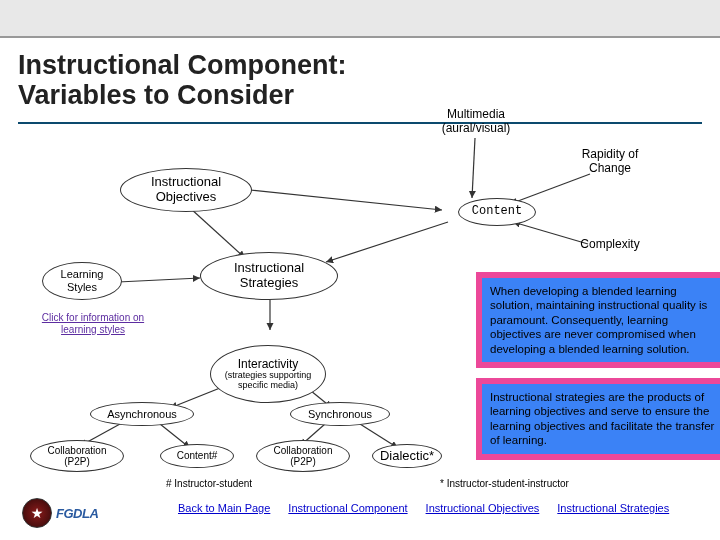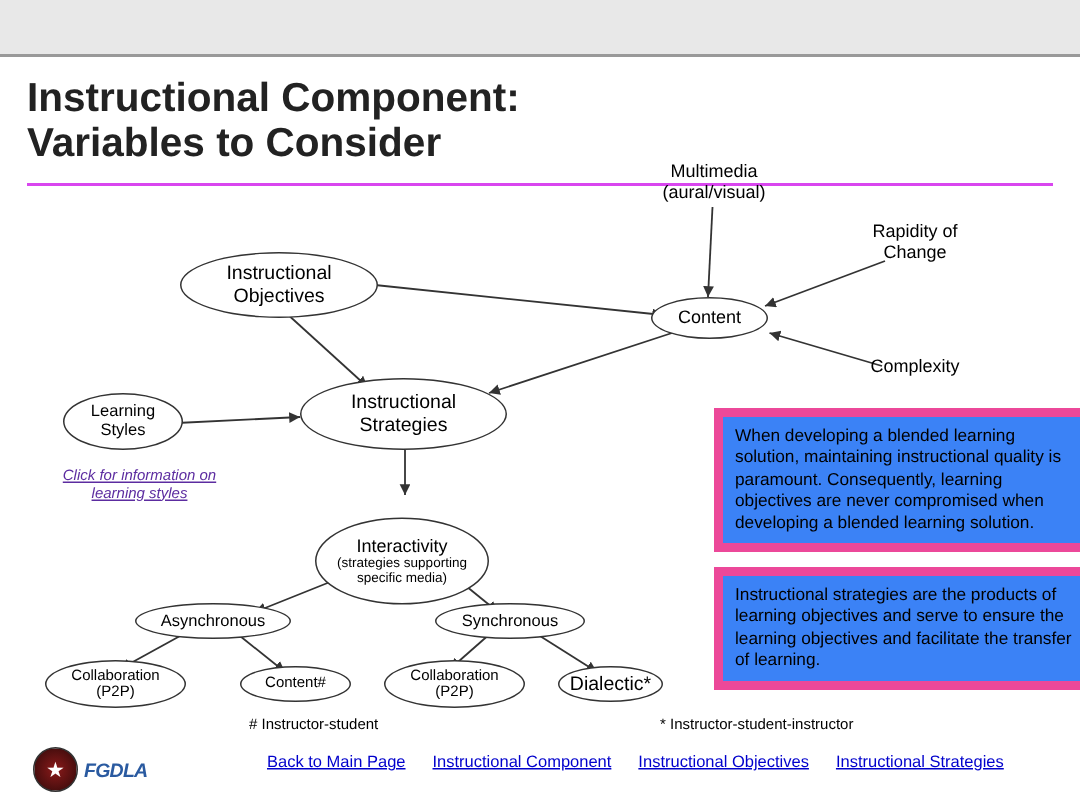--- a/index.html
+++ b/index.html
@@ -1,26 +1,26 @@
 <!DOCTYPE html>
 <html><head>
 <meta charset="utf-8">
 <style>
   * { box-sizing: border-box; margin: 0; padding: 0; }
   html, body { width: 720px; height: 540px; font-family: Arial, sans-serif; background: #fff; }
   .slide { position: relative; width: 720px; height: 540px; background: #fff; }
   .top-gray { position: absolute; top: 0; left: 0; right: 0; height: 38px; background: #e8e8e8; border-bottom: 2px solid #999; }
-  .title-area { position: absolute; top: 50px; left: 18px; right: 18px; border-bottom: 2px solid #d946ef; padding-bottom: 12px; }
+  .title-area { position: absolute; top: 50px; left: 18px; right: 18px; border-bottom: 2px solid #0c4a6e; padding-bottom: 12px; }
   .title-line { font-size: 27px; font-weight: bold; color: #222; line-height: 1.12; }
   .node { position: absolute; text-align: center; font-size: 12px; line-height: 1.15; }
   .ellipse { border: 1.5px solid #333; border-radius: 50%; background: #fff; display: flex; align-items: center; justify-content: center; padding: 2px 4px; }
   .textbox { position: absolute; font-size: 12px; background: #3b82f6; border: 6px solid #ec4899; padding: 6px 8px; line-height: 1.25; margin-left: 44px; }
   .small { font-size: 10px; }
   .link { color: #0000cc; text-decoration: underline; cursor: pointer; }
-  .link:visited, .purple-link { color: #5c2ca0; font-style: italic; }
+  .link:visited, .purple-link { color: #5c2ca0; }
   .footnote { position: absolute; font-size: 10px; }
   .nav-links { position: absolute; bottom: 26px; left: 150px; font-size: 11px; display: flex; gap: 18px; padding-left: 28px; }
   .nav-links span { color: #0000cc; text-decoration: underline; cursor: pointer; }
   .logo { position: absolute; bottom: 12px; left: 22px; display: flex; align-items: center; gap: 4px; }
   .logo-seal { width: 30px; height: 30px; border-radius: 50%; background: radial-gradient(circle, #8a1a1a 0%, #4a0e0e 70%); border: 1px solid #333; position: relative; }
   .logo-seal::after { content: "★"; color: #fff; position: absolute; top: 50%; left: 50%; transform: translate(-50%, -52%); font-size: 14px; }
   .logo-text { font-size: 13px; font-weight: bold; font-style: italic; color: #2a5aa0; letter-spacing: -0.5px; }
   svg.connectors { position: absolute; top: 0; left: 0; width: 720px; height: 540px; pointer-events: none; }
 </style>
 </head>
@@ -72,21 +72,21 @@
 
   <div class="node" style="top:108px; left:430px; width:92px;">
     <span>Multimedia (aural/visual)</span>
   </div>
   <div class="node" style="top:148px; left:570px; width:80px;">
     <span>Rapidity of Change</span>
   </div>
   <div class="node ellipse" style="top:168px; left:120px; width:132px; height:44px; font-size:13px;">
     <span>Instructional Objectives</span>
   </div>
-  <div class="node ellipse" style="top:198px; left:434px; width:78px; height:28px; font-size:12px;">
+  <div class="node ellipse" style="top:198px; left:458px; width:78px; height:28px; font-size:12px;font-family:Liberation Mono, monospace;">
     <span>Content</span>
   </div>
   <div class="node" style="top:238px; left:570px; width:80px;">
     <span>Complexity</span>
   </div>
   <div class="node ellipse" style="top:252px; left:200px; width:138px; height:48px; font-size:13px;">
     <span>Instructional Strategies</span>
   </div>
   <div class="node ellipse" style="top:262px; left:42px; width:80px; height:38px; font-size:11px;justify-content:center;">
     <span>Learning Styles</span>

